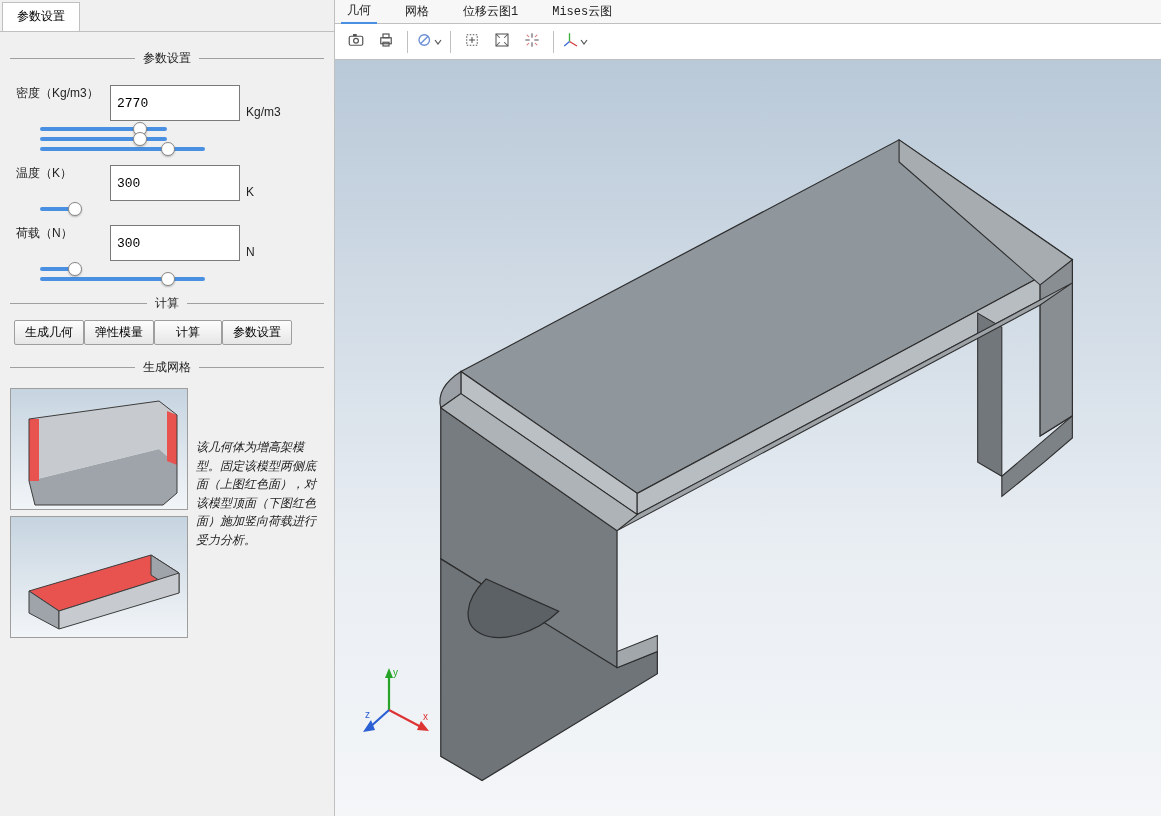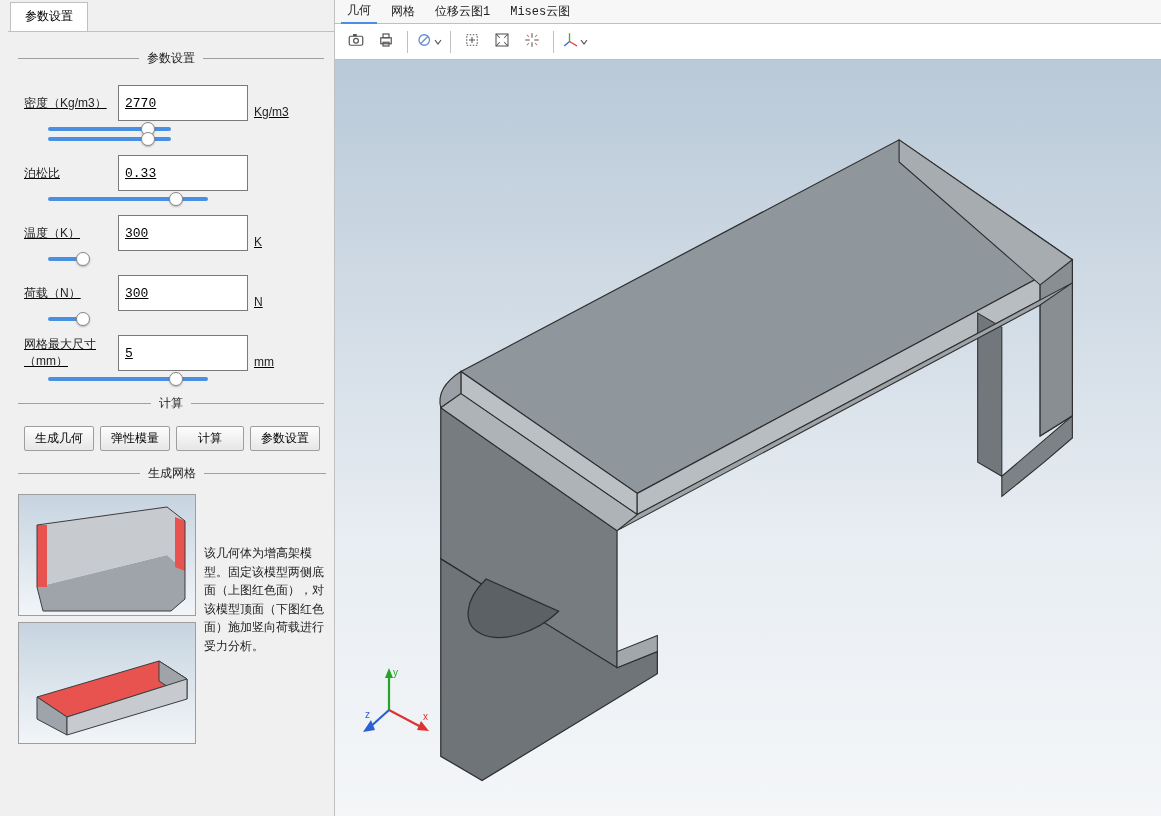--- a/index.html
+++ b/index.html
@@ -14,21 +14,20 @@
   }
   
   .left-panel {
     width: 335px;
     height: 100%;
     background: #f0f0f0;
     border-right: 1px solid #c0c0c0;
     display: flex;
     flex-direction: column;
     overflow-y: auto;
-    padding-left: 8px;
   }
   .left-tabstrip {
     display: flex;
     border-bottom: 1px solid #c0c0c0;
   }
   .left-tab {
     padding: 5px 14px 6px;
     background: #fff;
     border: 1px solid #c0c0c0;
     border-bottom: none;
@@ -47,23 +46,21 @@
   }
   legend {
     padding: 0 8px;
     font-size: 12px;
     color: #222;
     margin: 0 auto;
     text-align: center;
   }
   .param-row {
     display: flex;
-    align-items: center;
     margin-top: 14px;
-    text-decoration: underline;
   }
   .param-row label {
     width: 100px;
     text-align: left;
     font-size: 12px;
     color: #222;
     padding-left: 6px;
   }
   .param-row input[type="text"] {
     width: 130px;
@@ -108,38 +105,39 @@
     width: 14px;
     height: 14px;
     background: #fff;
     border: 1px solid #888;
     border-radius: 50%;
     cursor: pointer;
   }
   
   .btn-row {
     display: flex;
-    gap: 6px;
-    margin-top: 10px;
-    justify-content: flex-end;
+    gap: 0;
+    margin-top: 4px;
+    justify-content: flex-start;
     padding: 0 4px;
   }
   .btn-row button {
     font-size: 12px;
     padding: 3px 10px;
     background: linear-gradient(#fdfdfd,#e6e6e6);
     border: 1px solid #9e9e9e;
     border-radius: 2px;
     cursor: pointer;
     min-width: 68px;
   }
   .model-images {
     display: flex;
     gap: 6px;
     margin-top: 8px;
+    font-style: italic;
   }
   .thumbs {
     display: flex;
     flex-direction: column;
     gap: 6px;
   }
   .thumb {
     width: 178px;
     height: 122px;
     border: 1px solid #9e9e9e;
@@ -162,21 +160,21 @@
     flex-direction: column;
     background: #fff;
   }
   .view-tabs {
     display: flex;
     border-bottom: 1px solid #c0c0c0;
     background: #f7f7f7;
     height: 24px;
     align-items: center;
     padding-left: 6px;
-    gap: 8px;
+    gap: 22px;
   }
   .view-tab {
     font-size: 12px;
     font-family: "SimSun","Courier New",monospace;
     color: #222;
     cursor: pointer;
     padding: 3px 6px;
   }
   .view-tab.active { border-bottom: 2px solid #4a90e2; }
   .toolbar {
@@ -260,24 +258,20 @@
         </div>
       </div>
 
       <div class="slider-wrap">
         <div class="track">
           <div class="fill" style="width:50%"></div>
           <input type="range" min="0" max="100" value="50" style="">
         </div>
       </div>
 
-      <div class="param-row">
-        <label>泊松比</label>
-        <input type="text" value="0.33" style="">
-      </div>
       <div class="slider-wrap">
         <div class="track">
           <div class="fill" style="width:65%"></div>
           <input type="range" min="0" max="100" value="65" style="">
         </div>
       </div>
 
       <div class="param-row">
         <label>温度（K）</label>
         <input type="text" value="300" style="">
@@ -295,25 +289,20 @@
         <input type="text" value="300" style="">
         <span class="unit">N</span>
       </div>
       <div class="slider-wrap">
         <div class="track">
           <div class="fill" style="width:15%"></div>
           <input type="range" min="0" max="100" value="15" style="">
         </div>
       </div>
 
-      <div class="param-row">
-        <label>网格最大尺寸（mm）</label>
-        <input type="text" value="5" style="">
-        <span class="unit">mm</span>
-      </div>
       <div class="slider-wrap">
         <div class="track">
           <div class="fill" style="width:65%"></div>
           <input type="range" min="0" max="100" value="65" style="">
         </div>
       </div>
     </fieldset>
 
     <fieldset>
       <legend>计算</legend>

